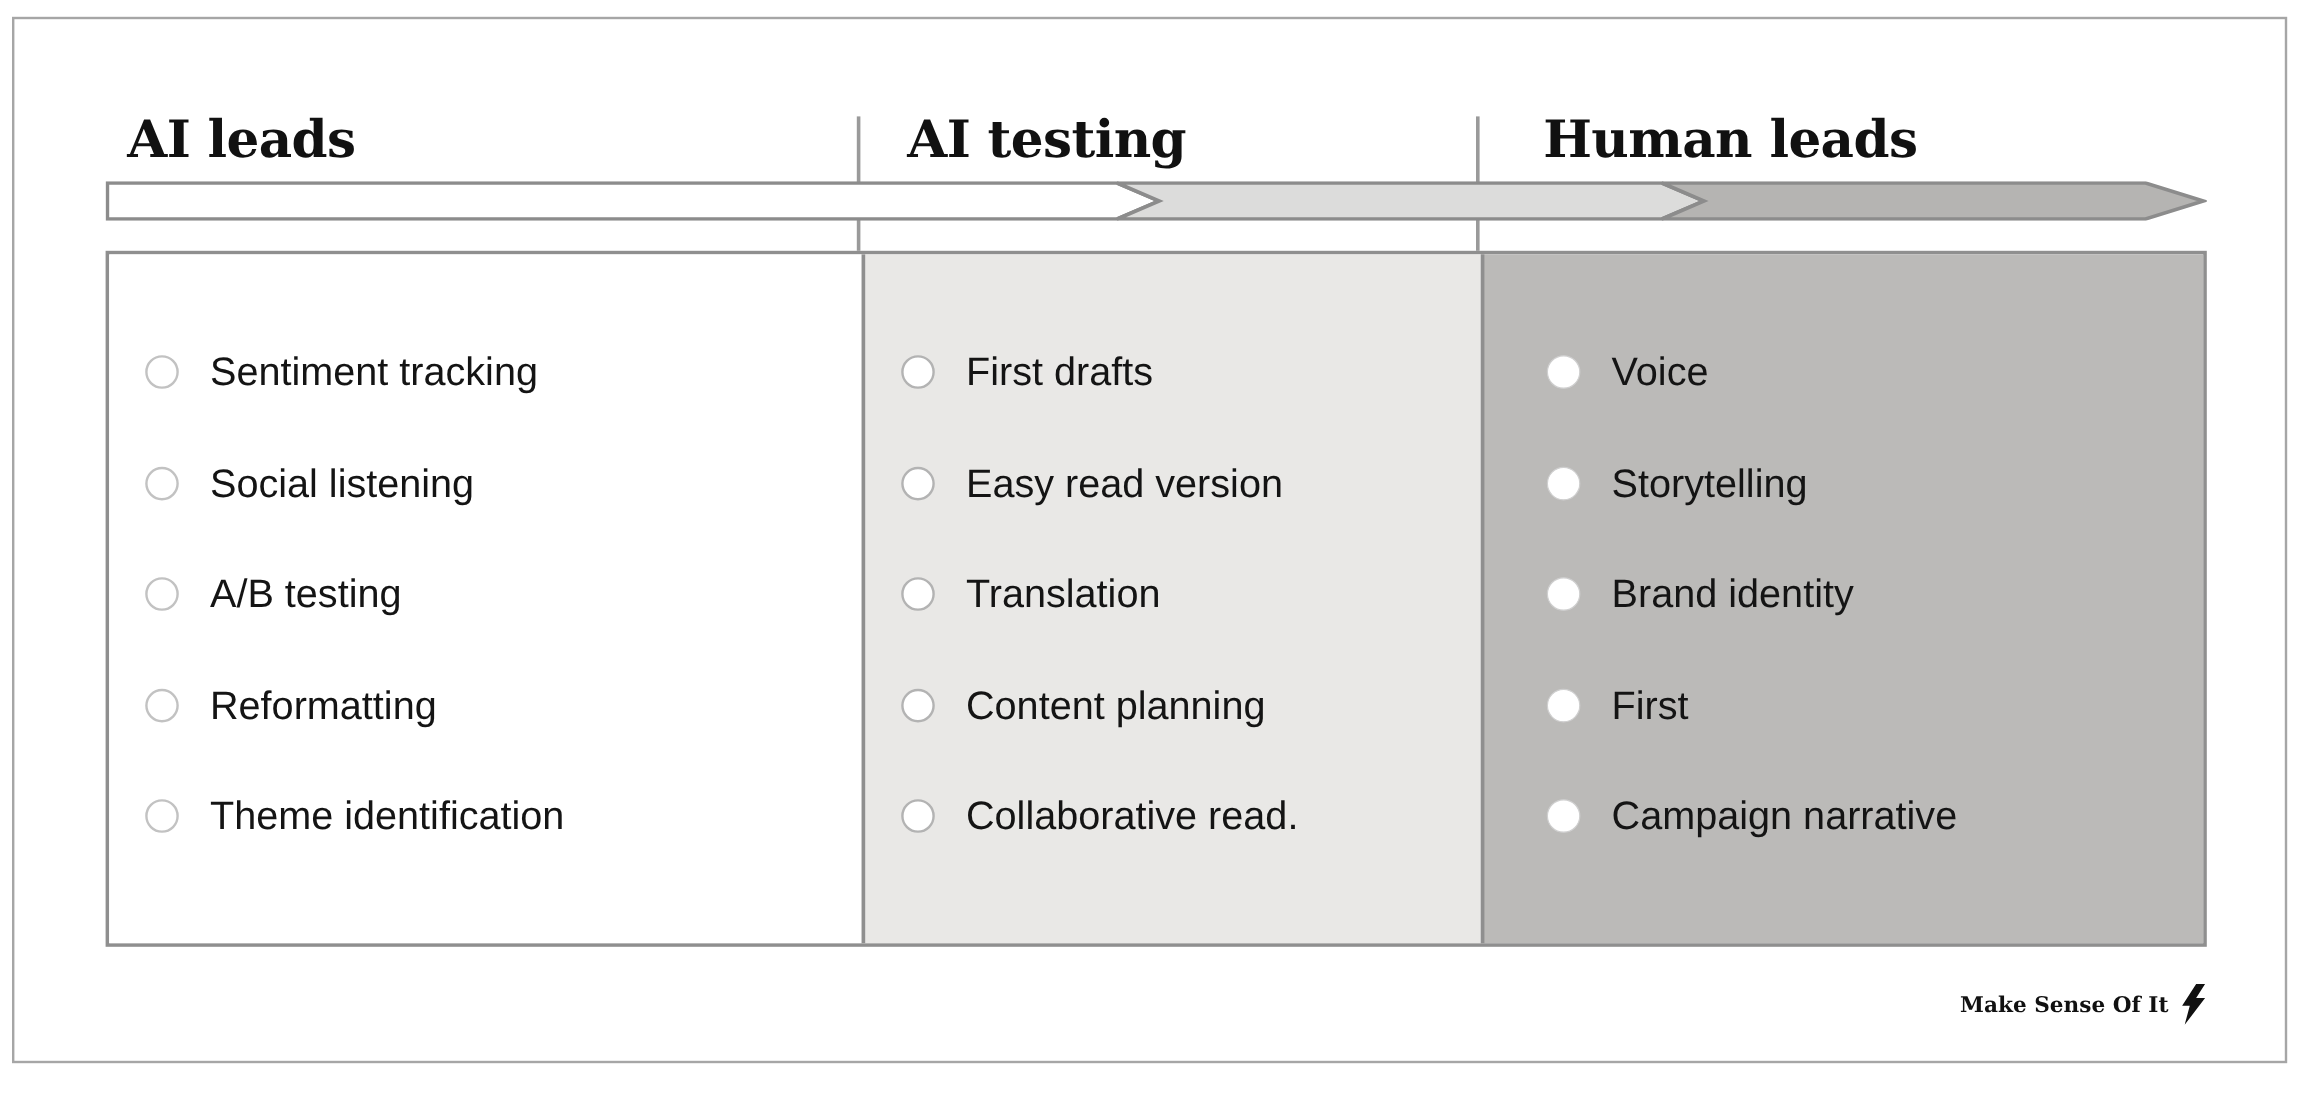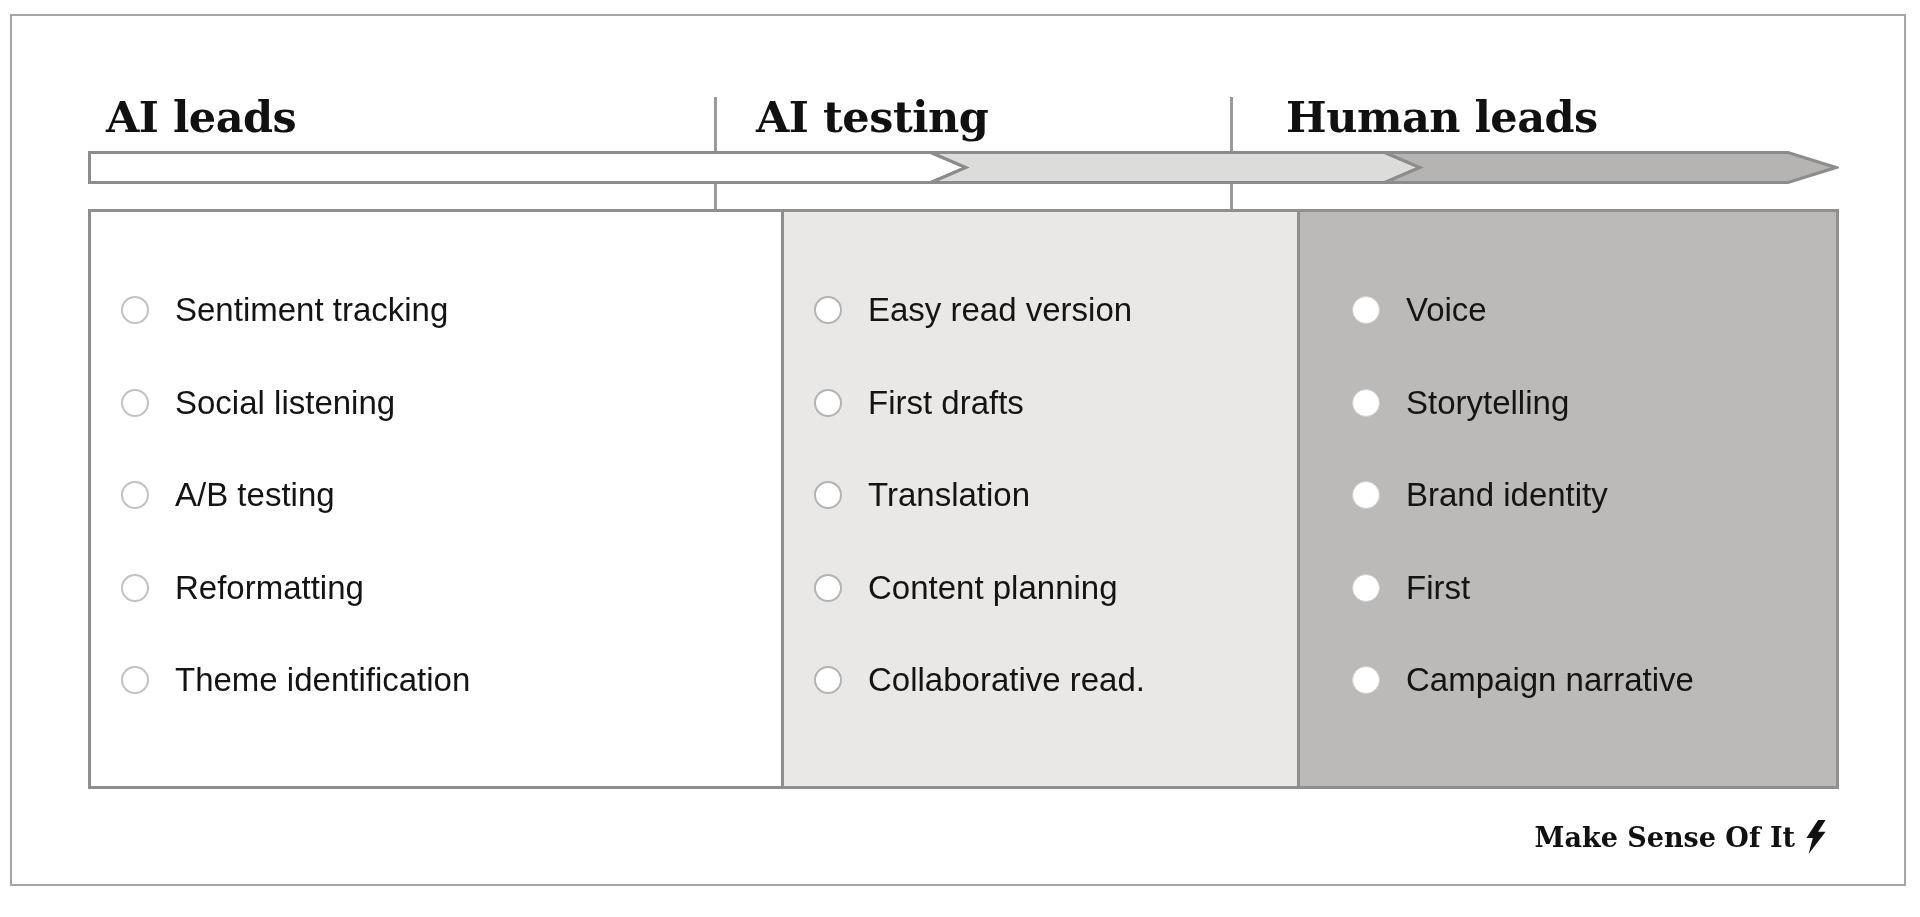--- a/index.html
+++ b/index.html
@@ -38,21 +38,21 @@
   #arrow-svg{
     position:absolute;left:88px;top:151px;width:1751px;height:33px;
   }
   .matrix{
     position:absolute;left:88px;top:209px;width:1751px;height:580px;
     box-sizing:border-box;
     border:3px solid #8f8f8f;
     display:flex;
   }
   .col{box-sizing:border-box;height:100%;}
-  .col-1{width:690px;background:#ffffff;}
+  .col-1{width:627px;background:#ffffff;}
   .col-2{width:516px;background:#e9e8e6;border-left:3px solid #8f8f8f;}
   .col-3{flex:1;background:#bbbab8;border-left:3px solid #8f8f8f;}
   .item-list{
     list-style:none;margin:0;
     padding:52px 0 0 30px;
   }
   .col-3 .item-list{padding-left:52px;}
   .item-list li{
     display:flex;align-items:center;gap:26px;
     height:92.5px;
@@ -61,25 +61,25 @@
     white-space:nowrap;
   }
   .bullet{
     width:28px;height:28px;border-radius:50%;flex-shrink:0;
     box-sizing:border-box;
   }
   .col-1 .bullet{border:2px solid #c2c2c2;background:transparent;}
   .col-2 .bullet{border:2px solid #b3b3b3;background:#ffffff;}
   .col-3 .bullet{border:1px solid #cfcfcf;background:#ffffff;}
   .brandline{
-    position:absolute;left:76px;top:820px;width:1751px;
+    position:absolute;left:88px;top:820px;width:1751px;
     display:flex;justify-content:flex-end;align-items:center;gap:10px;
     font-family:"DejaVu Serif","Liberation Serif",serif;
     font-weight:700;
-    font-size:27px;
+    font-size:18px;
     color:#111111;
   }
   .bolt{width:22px;height:34px;}
 </style>
 </head>
 <body>
 
 <div class="frame"></div>
 
 <h2 class="col-header" id="hdr-1">AI leads</h2>
@@ -117,25 +117,25 @@
         <li>
           <span class="bullet"></span>
           <span>Theme identification</span>
         </li>
       </ul>
   </div>
   <div class="col col-2">
     <ul class="item-list">
         <li>
           <span class="bullet"></span>
-          <span>Easy read version</span>
+          <span>First drafts</span>
         </li>
         <li>
           <span class="bullet"></span>
-          <span>First drafts</span>
+          <span>Easy read version</span>
         </li>
         <li>
           <span class="bullet"></span>
           <span>Translation</span>
         </li>
         <li>
           <span class="bullet"></span>
           <span>Content planning</span>
         </li>
         <li>

